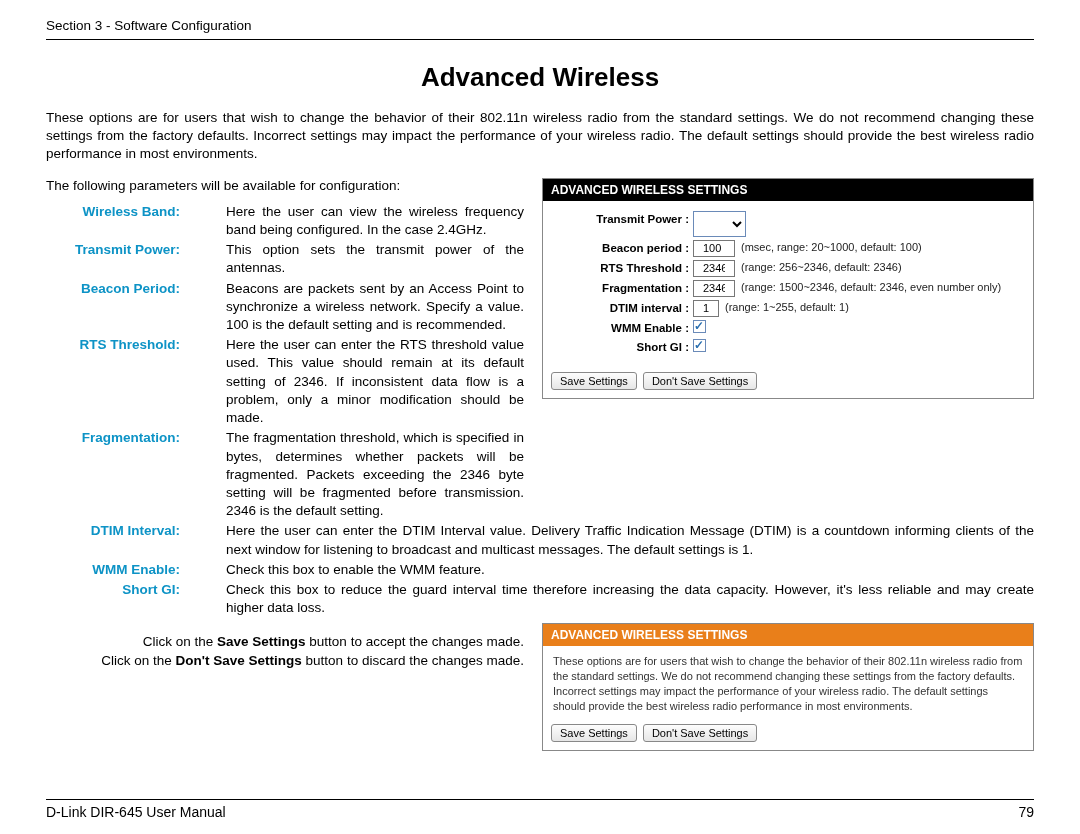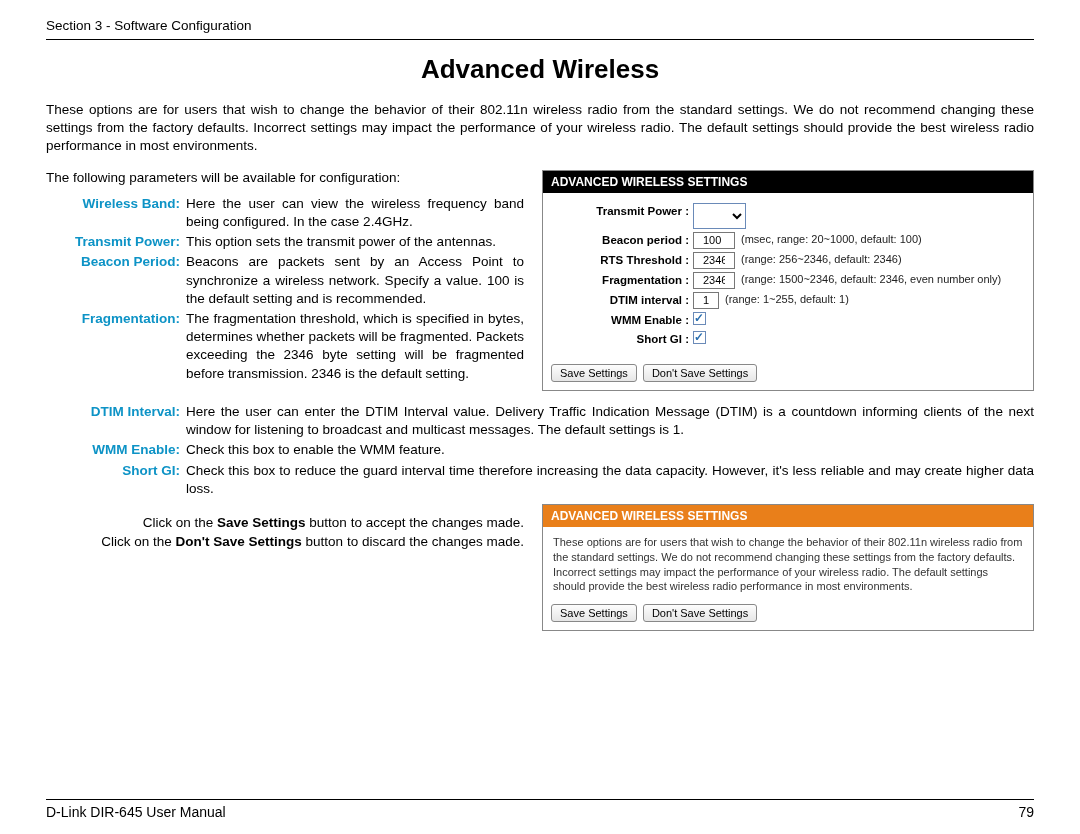--- a/index.html
+++ b/index.html
@@ -10,42 +10,42 @@
     background: #fff;
     width: 1080px;
     height: 834px;
     padding: 18px 46px 14px 46px;
     position: relative;
   }
   .section-header {
     font-size: 13.5px;
     padding-bottom: 6px;
     border-bottom: 1px solid #000;
-    margin-bottom: 14px;
+    margin-bottom: 22px;
   }
   h1.title {
     font-size: 26px;
     font-weight: bold;
     text-align: center;
     margin-bottom: 16px;
   }
   p.intro {
     text-align: justify;
     line-height: 1.35;
     margin-bottom: 14px;
   }
   .content-row {
     display: flex;
     gap: 18px;
     align-items: flex-start;
   }
   .left-col { flex: 1 1 auto; min-width:0; }
   .right-col { flex: 0 0 492px; }
   .param-intro { margin-bottom: 10px; }
-  .param-row { display: flex; margin-top: 2px; }
+  .param-row { display: flex; margin-top: 2px; gap: 40px; }
   .param-label {
     flex: 0 0 140px;
     text-align: right;
     font-weight: bold;
     color: #0d93c6;
     padding-right: 6px;
     line-height: 1.35;
   }
   .param-desc {
     flex: 1 1 auto;
@@ -155,20 +155,24 @@
     </div>
     <div class="param-row">
       <div class="param-label">Transmit Power:</div>
       <div class="param-desc">This option sets the transmit power of the antennas.</div>
     </div>
     <div class="param-row">
       <div class="param-label">Beacon Period:</div>
       <div class="param-desc">Beacons are packets sent by an Access Point to synchronize a wireless network. Specify a value. 100 is the default setting and is recommended.</div>
     </div>
     <div class="param-row">
+      <div class="param-label">RTS Threshold:</div>
+      <div class="param-desc">Here the user can enter the RTS threshold value used. This value should remain at its default setting of 2346. If inconsistent data flow is a problem, only a minor modification should be made.</div>
+    </div>
+    <div class="param-row">
       <div class="param-label">Fragmentation:</div>
       <div class="param-desc">The fragmentation threshold, which is specified in bytes, determines whether packets will be fragmented. Packets exceeding the 2346 byte setting will be fragmented before transmission. 2346 is the default setting.</div>
     </div>
   </div>
 
   <div class="right-col">
     <div class="settings-box">
       <div class="settings-header">ADVANCED WIRELESS SETTINGS</div>
       <div class="settings-body">
 

